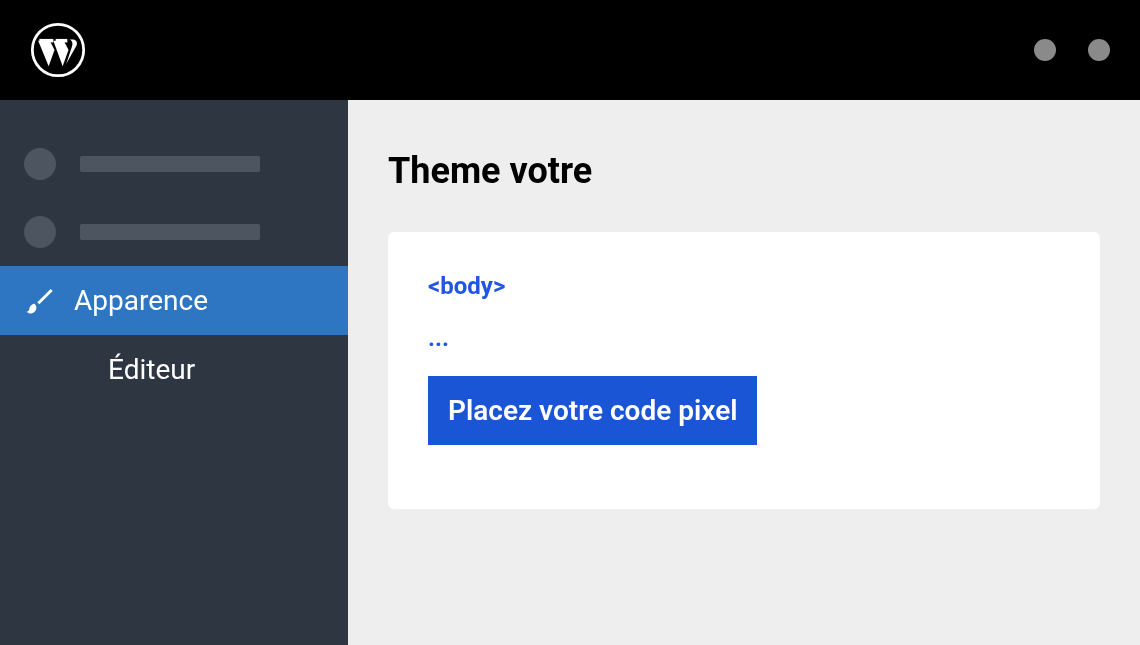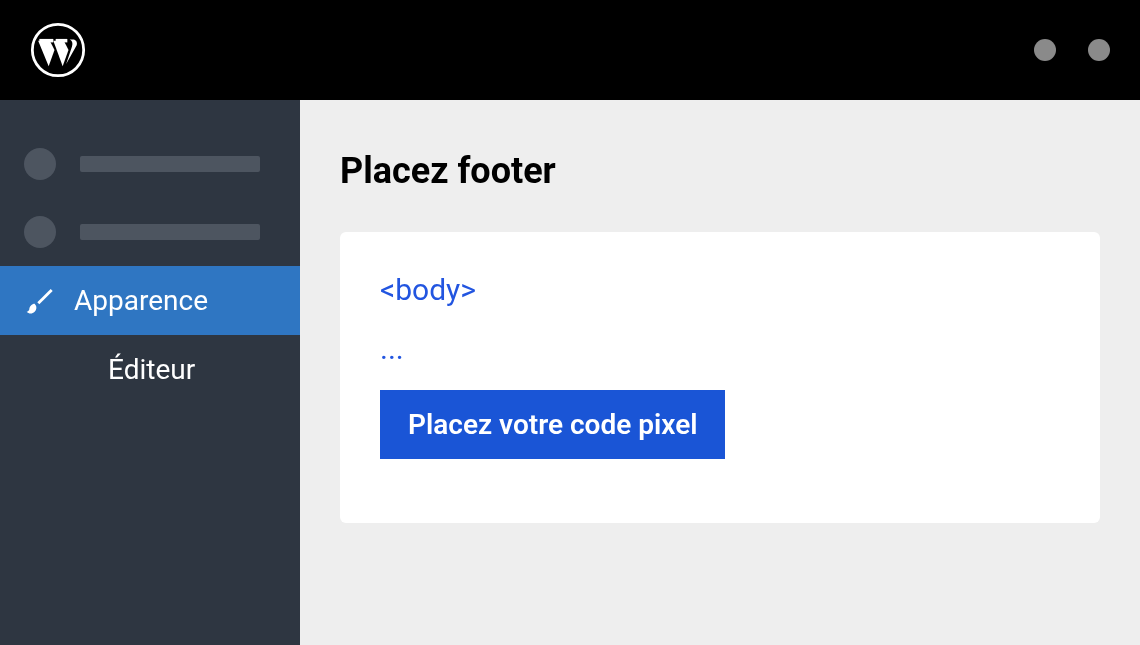--- a/index.html
+++ b/index.html
@@ -3,33 +3,33 @@
   <meta charset="utf-8">
   <style>
     * { margin: 0; padding: 0; box-sizing: border-box; }
     body { font-family: -apple-system, BlinkMacSystemFont, "Segoe UI", Roboto, sans-serif; width: 1140px; height: 645px; overflow: hidden; }
     .topbar { background: #000; height: 100px; display: flex; align-items: center; justify-content: space-between; padding: 0 30px; }
     .logo { width: 56px; height: 56px; display: flex; align-items: center; justify-content: center; }
     .logo svg { width: 56px; height: 56px; }
     .topbar-right { display: flex; gap: 32px; }
     .topbar-dot { width: 22px; height: 22px; border-radius: 50%; background: #8a8a8a; }
     .main { display: flex; height: 545px; }
-    .sidebar { width: 300px; background: #2e3641; padding-top: 30px; }
+    .sidebar { width: 348px; background: #2e3641; padding-top: 30px; }
     .sidebar-placeholder { display: flex; align-items: center; gap: 24px; padding: 18px 24px; }
     .placeholder-circle { width: 32px; height: 32px; border-radius: 50%; background: #4d5560; flex-shrink: 0; }
     .placeholder-bar { height: 16px; background: #4d5560; flex: 1; max-width: 180px; border-radius: 2px; }
     .sidebar-item { display: flex; align-items: center; gap: 18px; padding: 18px 24px; color: #fff; font-size: 28px; cursor: pointer; }
     .sidebar-item.active { background: #2f76c2; }
     .sidebar-item-icon { width: 32px; height: 32px; display: flex; align-items: center; justify-content: center; flex-shrink: 0; }
     .sidebar-item.sub { padding-left: 108px; }
     .content { flex: 1; background: #eeeeee; padding: 50px 40px; }
     .content h1 { font-size: 36px; font-weight: 700; color: #000; margin-bottom: 40px; }
     .code-panel { background: #fff; border-radius: 6px; padding: 40px; }
-    .code-line { font-size: 30px; color: #2255e0; margin-bottom: 24px; }
-    .highlight-box { display: inline-block; background: #1a55d6; color: #fff; font-size: 28px; font-weight: 600; padding: 18px 28px; margin-bottom: 24px; }
+    .code-line { font-size: 24px; color: #2255e0; margin-bottom: 24px; font-weight: bold; }
+    .highlight-box { display: inline-block; background: #1a55d6; color: #fff; font-size: 28px; font-weight: 600; padding: 18px 20px; margin-bottom: 24px; }
   </style>
 </head>
 <body>
 
 <div class="topbar">
   <div class="logo">
     <svg viewBox="0 0 24 24" fill="none" stroke="#fff" stroke-width="1.2">
       <circle cx="12" cy="12" r="11" stroke="#fff" fill="none"></circle>
       <path d="M3.5 8 L8 19 L10.5 12 L8.5 8 Z" fill="#fff" stroke="none"></path>
       <path d="M10 8 L14 19 L16.5 12 L14.5 8 Z" fill="#fff" stroke="none"></path>
@@ -62,20 +62,20 @@
         </svg>
       </span>
       <span>Apparence</span>
     </div>
     <div class="sidebar-item sub">
       <span>Éditeur</span>
     </div>
   </div>
 
   <div class="content">
-    <h1>Placez footer</h1>
+    <h1>Theme votre</h1>
     <div class="code-panel">
       <div class="code-line">&lt;body&gt;</div>
       <div class="code-line">...</div>
       <div class="highlight-box">Placez votre code pixel</div>
     </div>
   </div>
 </div>
 
 </body></html>

